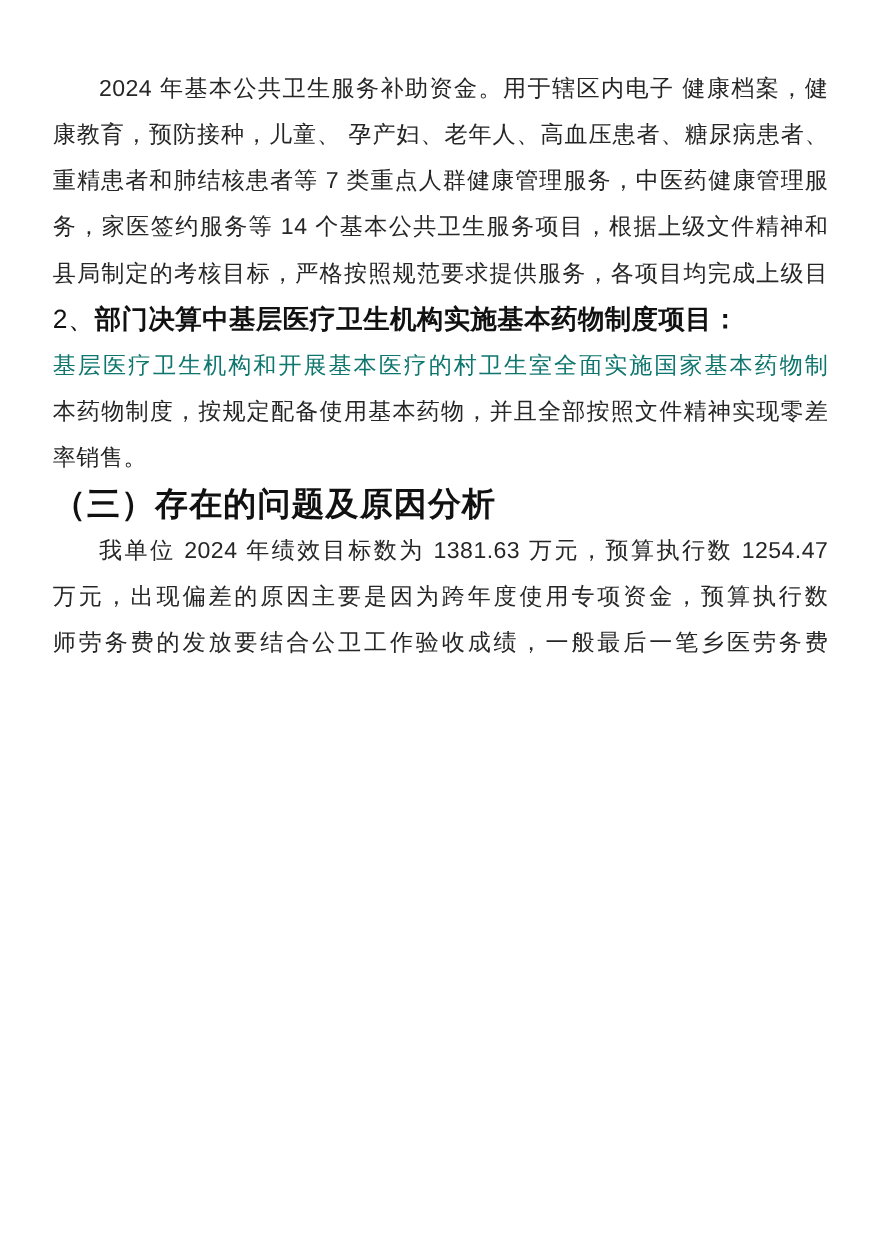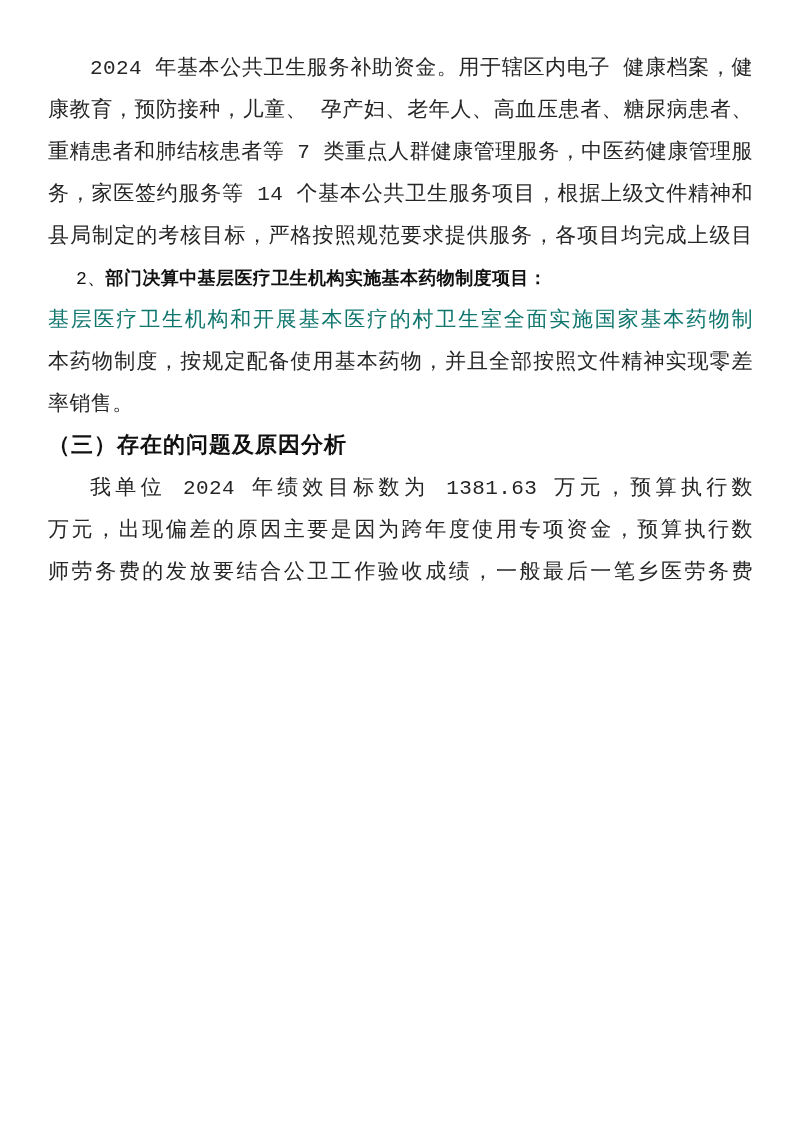--- a/index.html
+++ b/index.html
@@ -6,23 +6,23 @@
     margin: 0;
     padding: 0;
     background: #ffffff;
   }
   .page {
     position: relative;
     width: 793px;
     height: 1122px;
     background: #ffffff;
     box-sizing: border-box;
-    padding: 48px 40px 0 48px;
+    padding: 60px 40px 0 48px;
     overflow: hidden;
-    font-family: Liberation Mono, monospace;
+    font-family: Liberation Sans, sans-serif;
     color: #262626;
   }
   .line {
     height: 42px;
     line-height: 42px;
     font-size: 21px;
     letter-spacing: 0.4px;
     overflow: hidden;
   }
   .just {
@@ -34,35 +34,34 @@
   }
   .gray {
     color: #0f766e;
   }
   .black {
     color: #262626;
   }
   .heading2 {
     height: 42px;
     line-height: 42px;
-    font-size: 18px;
+    font-size: 24px;
     letter-spacing: 0.4px;
     color: #111111;
-    margin-left: 28px;
   }
   .heading2 .num {
     font-weight: normal;
   }
   .heading2 .ttl {
     font-weight: bold;
   }
   .heading3 {
     height: 42px;
     line-height: 42px;
-    font-size: 22px;
+    font-size: 30px;
     font-weight: bold;
     letter-spacing: 1px;
     color: #111111;
   }
 </style>
 </head>
 <body>
 
 <div class="page">
 

